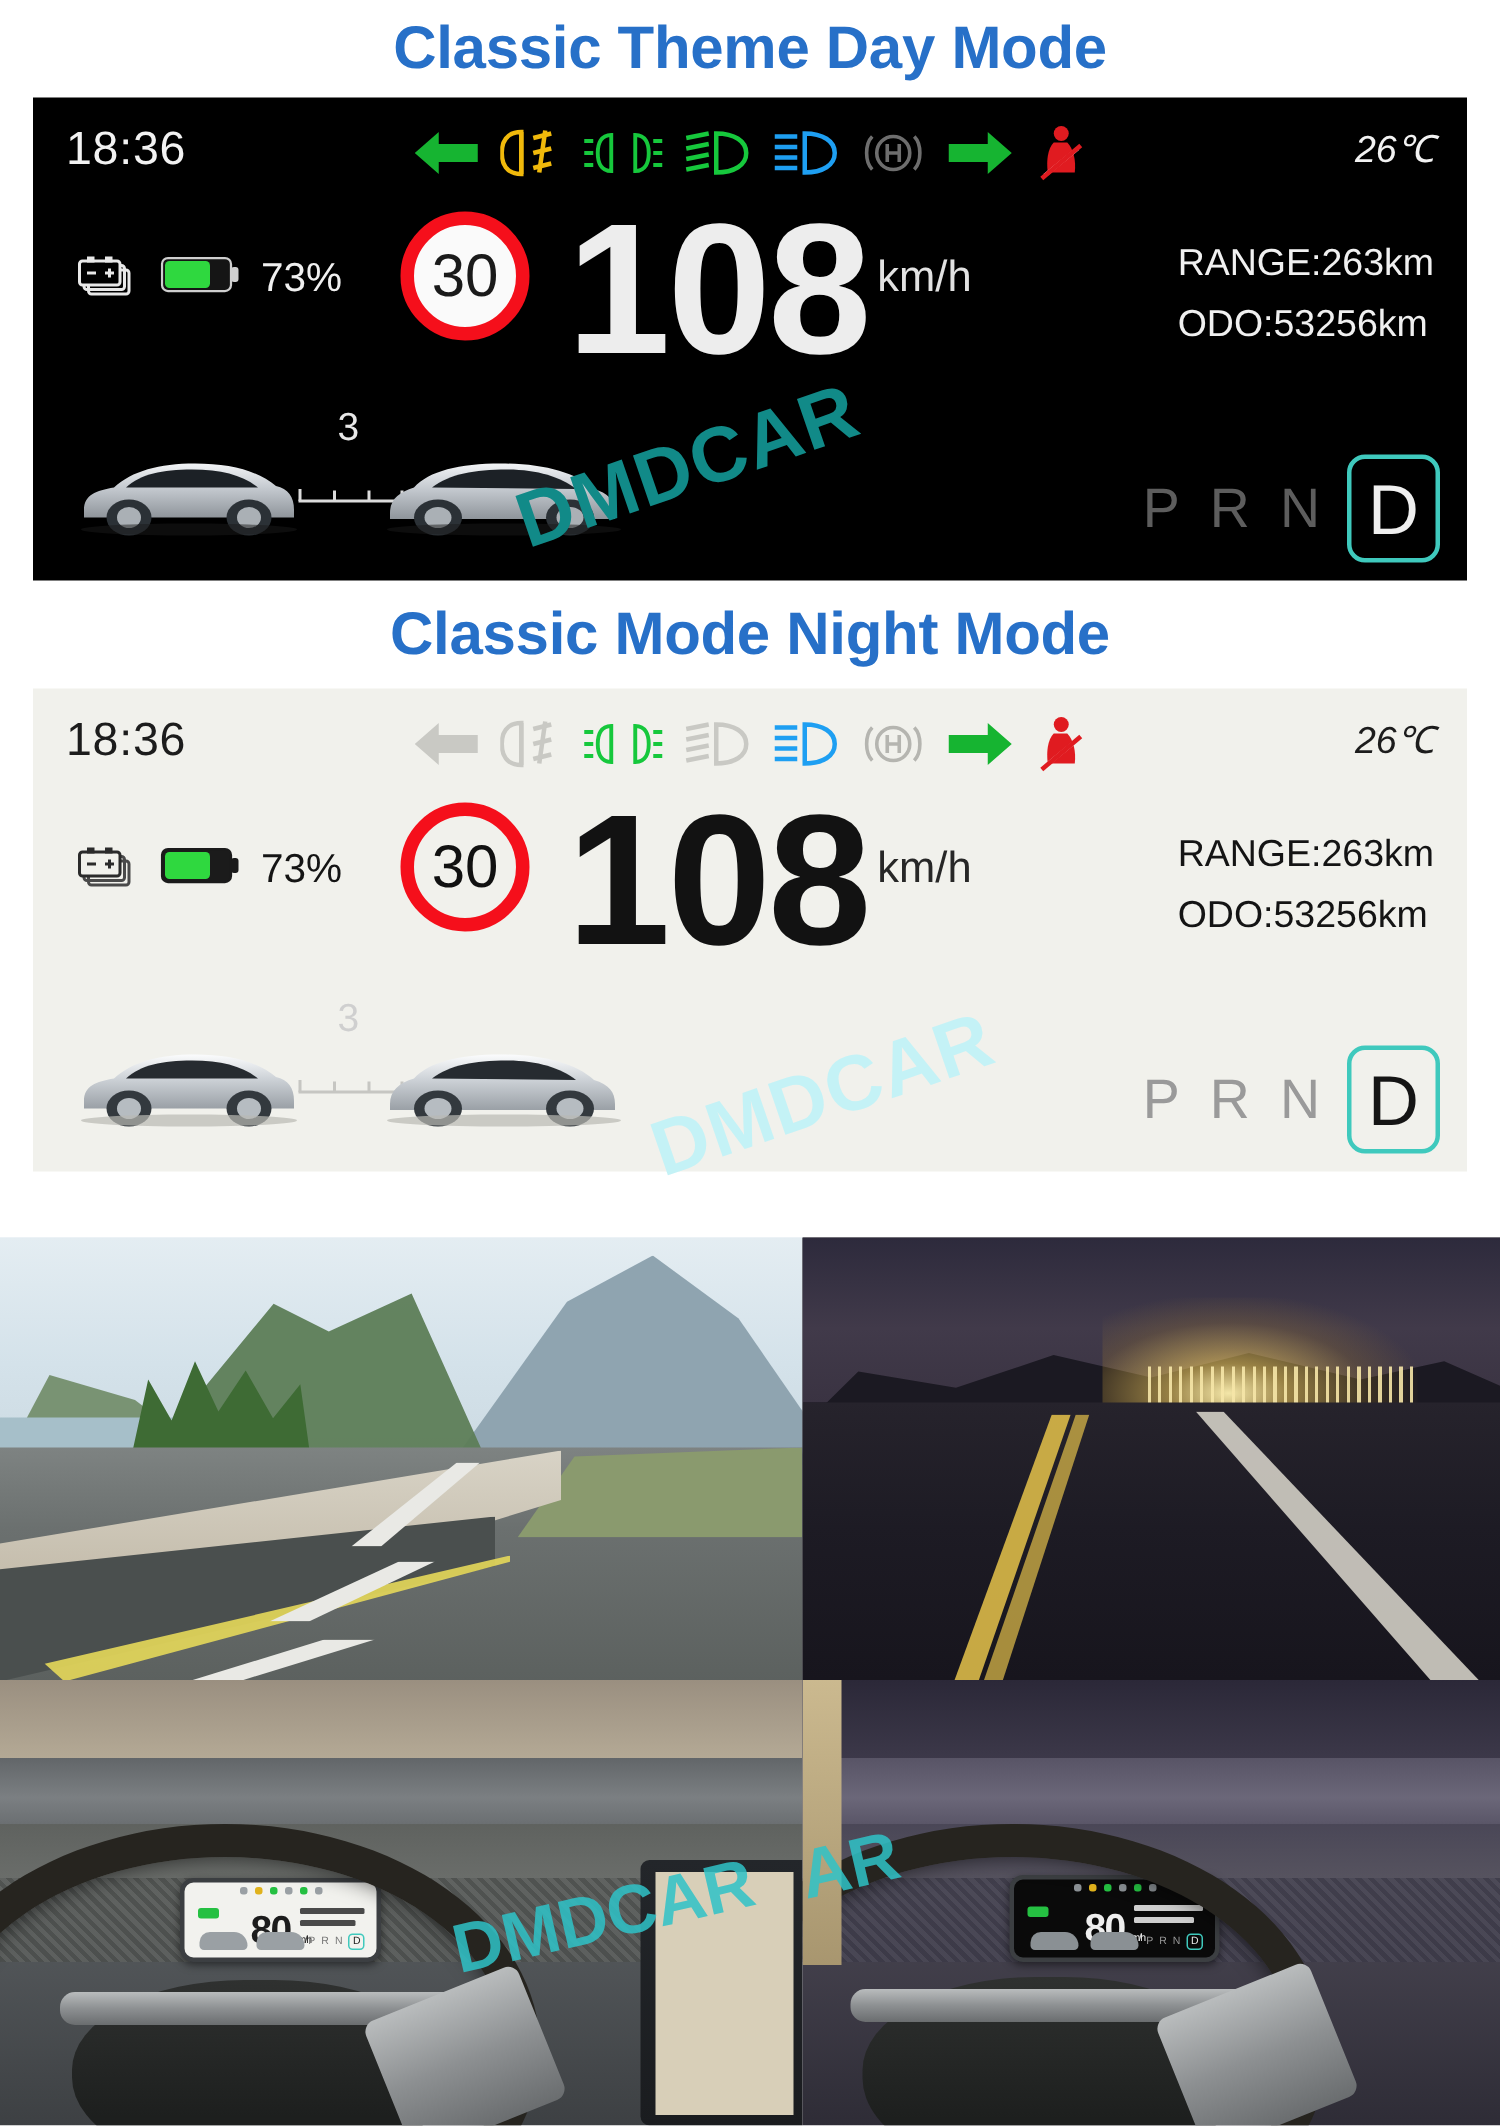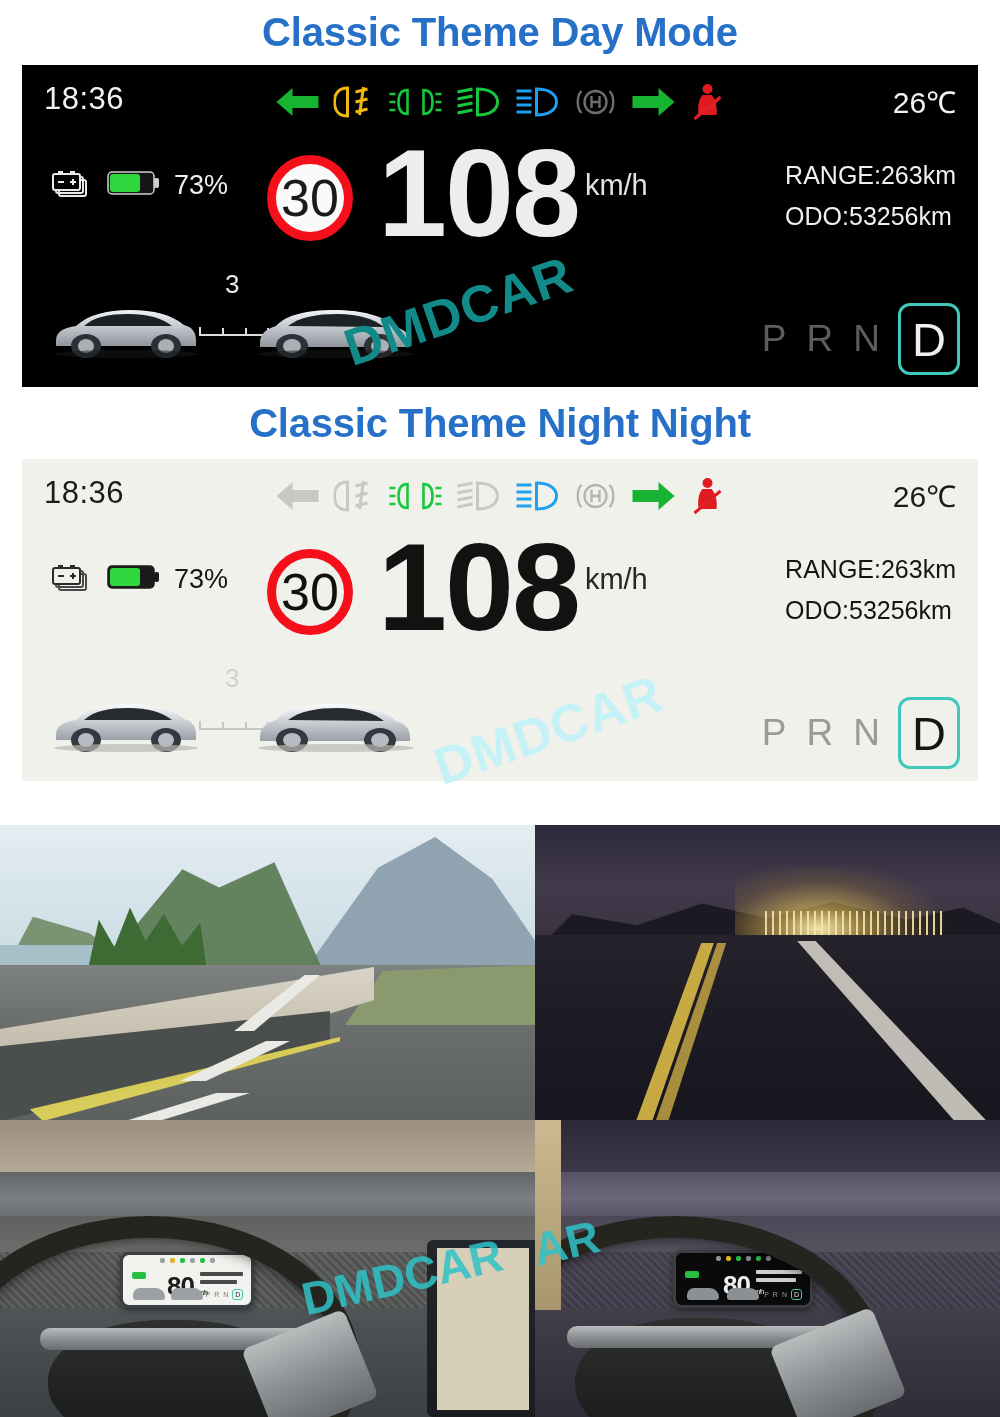--- a/index.html
+++ b/index.html
@@ -40,21 +40,22 @@
     position: absolute; left: 0; top: 0;
     width: 100%; height: 70px;
     display: flex; align-items: center; padding-left: 36px;
   }
   .clock {
     position: absolute; left: 22px; top: 16px;
     font-size: 31px; letter-spacing: 0.5px;
   }
   .temp {
     position: absolute; right: 22px; top: 16px;
-    font-size: 30px;
+    font-size: 25px;
+    font-style: italic;
   }
   .day .clock, .day .temp { color: #f2f2f2; }
   .night .clock, .night .temp { color: #1c1c1c; }
 
   .tell-row {
     position: absolute; left: 50%; top: 15px;
     transform: translateX(-50%);
     display: flex; align-items: center; gap: 13px;
     height: 44px;
   }
@@ -65,25 +66,25 @@
 
   .batt-group {
     position: absolute; left: 28px; top: 30px;
     display: flex; align-items: center; gap: 13px;
   }
   .batt-pct { font-size: 27px; }
   .day .batt-pct { color: #f0f0f0; }
   .night .batt-pct { color: #141414; }
 
   .speedlimit {
-    position: absolute; left: 245px; top: 18px;
+    position: absolute; left: 245px; top: 4px;
     width: 86px; height: 86px; border-radius: 50%;
     border: 9px solid #f50f1b;
     display: flex; align-items: center; justify-content: center;
-    font-size: 52px; font-weight: 500;
+    font-size: 40px; font-weight: 500;
   }
   .day .speedlimit   { background: #fafafa; color: #1a1a1a; }
   .night .speedlimit { background: transparent; color: #111111; }
 
   .speed-group {
     position: absolute; left: 356px; top: -6px;
     display: flex; align-items: center;
   }
   .speed-val {
     font-size: 124px; font-weight: bold;
@@ -473,21 +474,21 @@
       <span class="prnd-letter">P</span>
       <span class="prnd-letter">R</span>
       <span class="prnd-letter">N</span>
       <span class="prnd-active">D</span>
     </div>
   </div>
 
   <div class="watermark">DMDCAR</div>
 </div>
 
-<div class="section-title" id="title-night">Classic Theme Night Night</div>
+<div class="section-title" id="title-night">Classic Mode Night Mode</div>
 
 <div class="cluster night">
 
   <div class="statusbar">
     <div class="clock">18:36</div>
 
     <div class="tell-row">
       <span class="tell">
         <svg width="46" height="32" viewBox="0 0 46 32">
             <path d="M2 16 L18 2 L18 10 L44 10 L44 22 L18 22 L18 30 Z" fill="#c9c9c4"></path>

